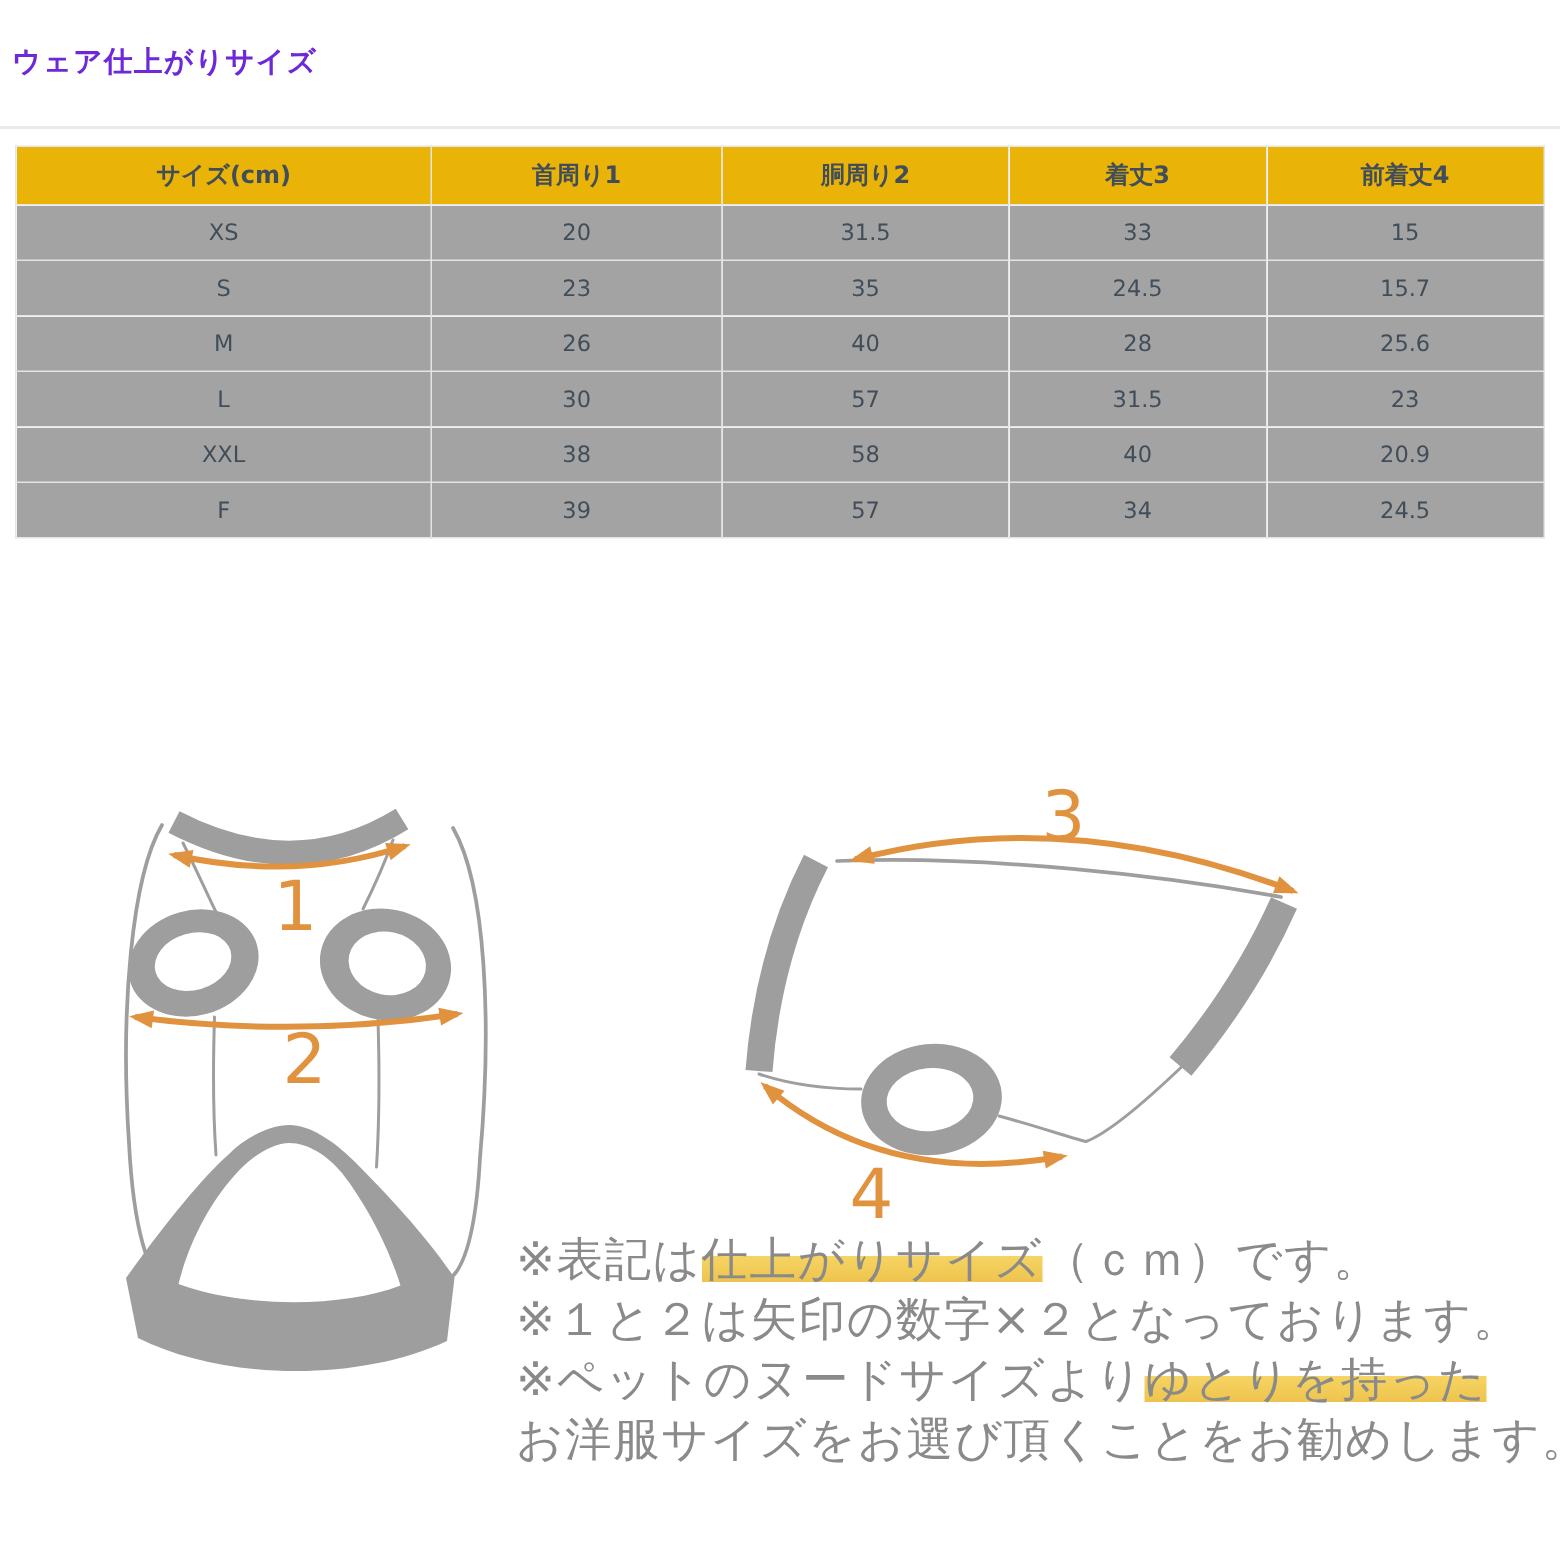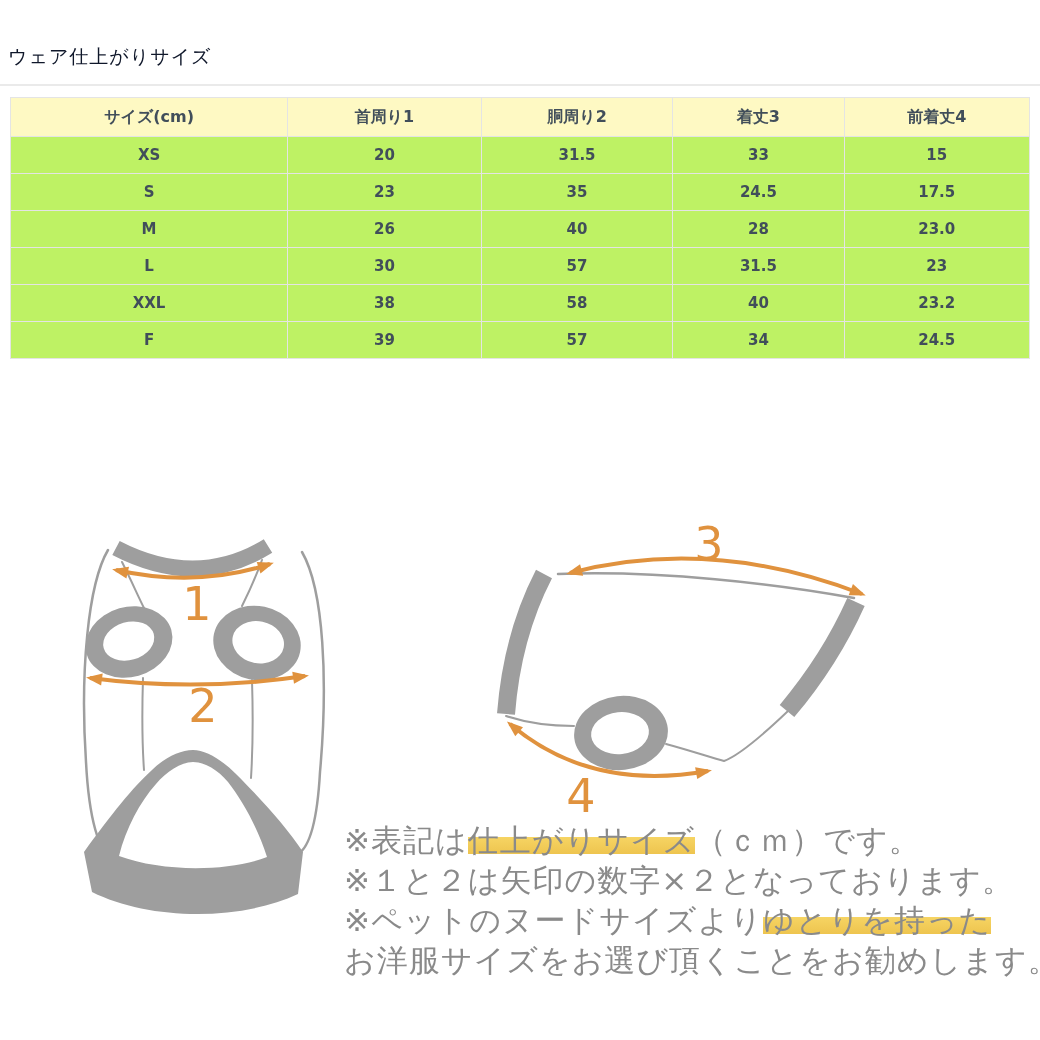--- a/index.html
+++ b/index.html
@@ -4,46 +4,46 @@
 <style>
   html,body { margin:0; padding:0; }
   body {
     width:1040px; height:1040px;
     background:#ffffff;
     font-family:"DejaVu Sans", sans-serif;
     position:relative;
     overflow:hidden;
   }
   .page-title {
-    position:absolute; left:8px; top:44px;
-    font-size:19px; font-weight:400;
-    color:#0f172a; letter-spacing:1px;
+    position:absolute; left:8px; top:28px;
+    font-size:19px; font-weight:700;
+    color:#6d28d9; letter-spacing:1px;
   }
   .title-divider {
     position:absolute; left:0; top:84px;
     width:1040px; height:2px; background:#eaeaea;
   }
   table.size-table {
     position:absolute; left:10px; top:97px;
     width:1020px;
     border-collapse:collapse; table-layout:fixed;
   }
   .size-table th, .size-table td {
     border:1px solid #e4e4e4;
     text-align:center; vertical-align:middle;
     color:#414e5a;
     overflow:hidden; white-space:nowrap;
   }
   .size-table th {
-    background:#fef9c3;
+    background:#eab308;
     height:36px; font-size:16px; font-weight:700;
   }
   .size-table td {
-    background:#bef264;
-    height:34px; font-size:15px; font-weight:700;
+    background:#a3a3a3;
+    height:34px; font-size:15px; font-weight:400;
   }
   .diagram-front { position:absolute; left:62px;  top:520px; }
   .diagram-side  { position:absolute; left:478px; top:518px; }
   .notes {
     position:absolute; left:344px; top:820px; width:700px;
     font-size:31px; line-height:40px; letter-spacing:1px;
     color:#8a8a8a;
   }
   .note-line { height:40px; white-space:nowrap; }
   .hl {
@@ -85,42 +85,42 @@
     <td>20</td>
     <td>31.5</td>
     <td>33</td>
     <td>15</td>
   </tr>
       <tr>
     <td>S</td>
     <td>23</td>
     <td>35</td>
     <td>24.5</td>
-    <td>17.5</td>
+    <td>15.7</td>
   </tr>
       <tr>
     <td>M</td>
     <td>26</td>
     <td>40</td>
     <td>28</td>
-    <td>23.0</td>
+    <td>25.6</td>
   </tr>
       <tr>
     <td>L</td>
     <td>30</td>
     <td>57</td>
     <td>31.5</td>
     <td>23</td>
   </tr>
       <tr>
     <td>XXL</td>
     <td>38</td>
     <td>58</td>
     <td>40</td>
-    <td>23.2</td>
+    <td>20.9</td>
   </tr>
       <tr>
     <td>F</td>
     <td>39</td>
     <td>57</td>
     <td>34</td>
     <td>24.5</td>
   </tr>
     </tbody>
 </table>

